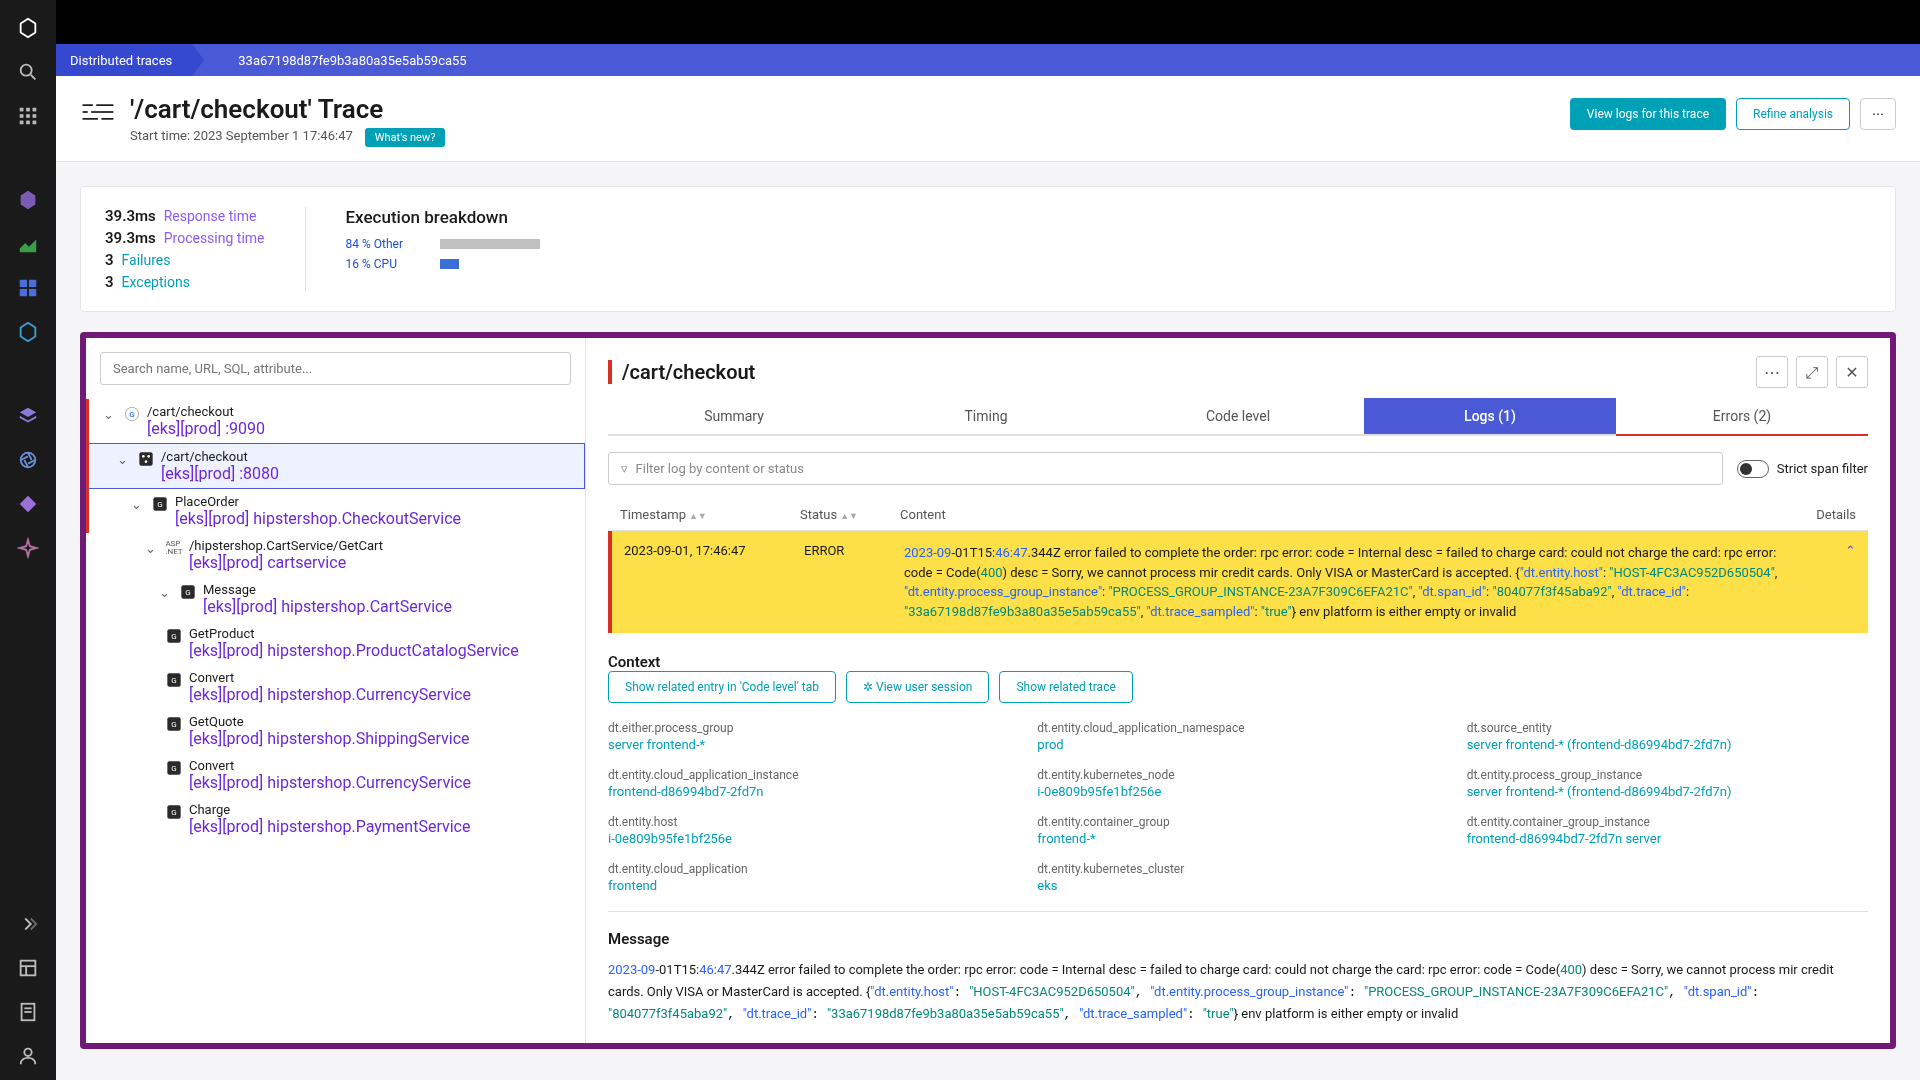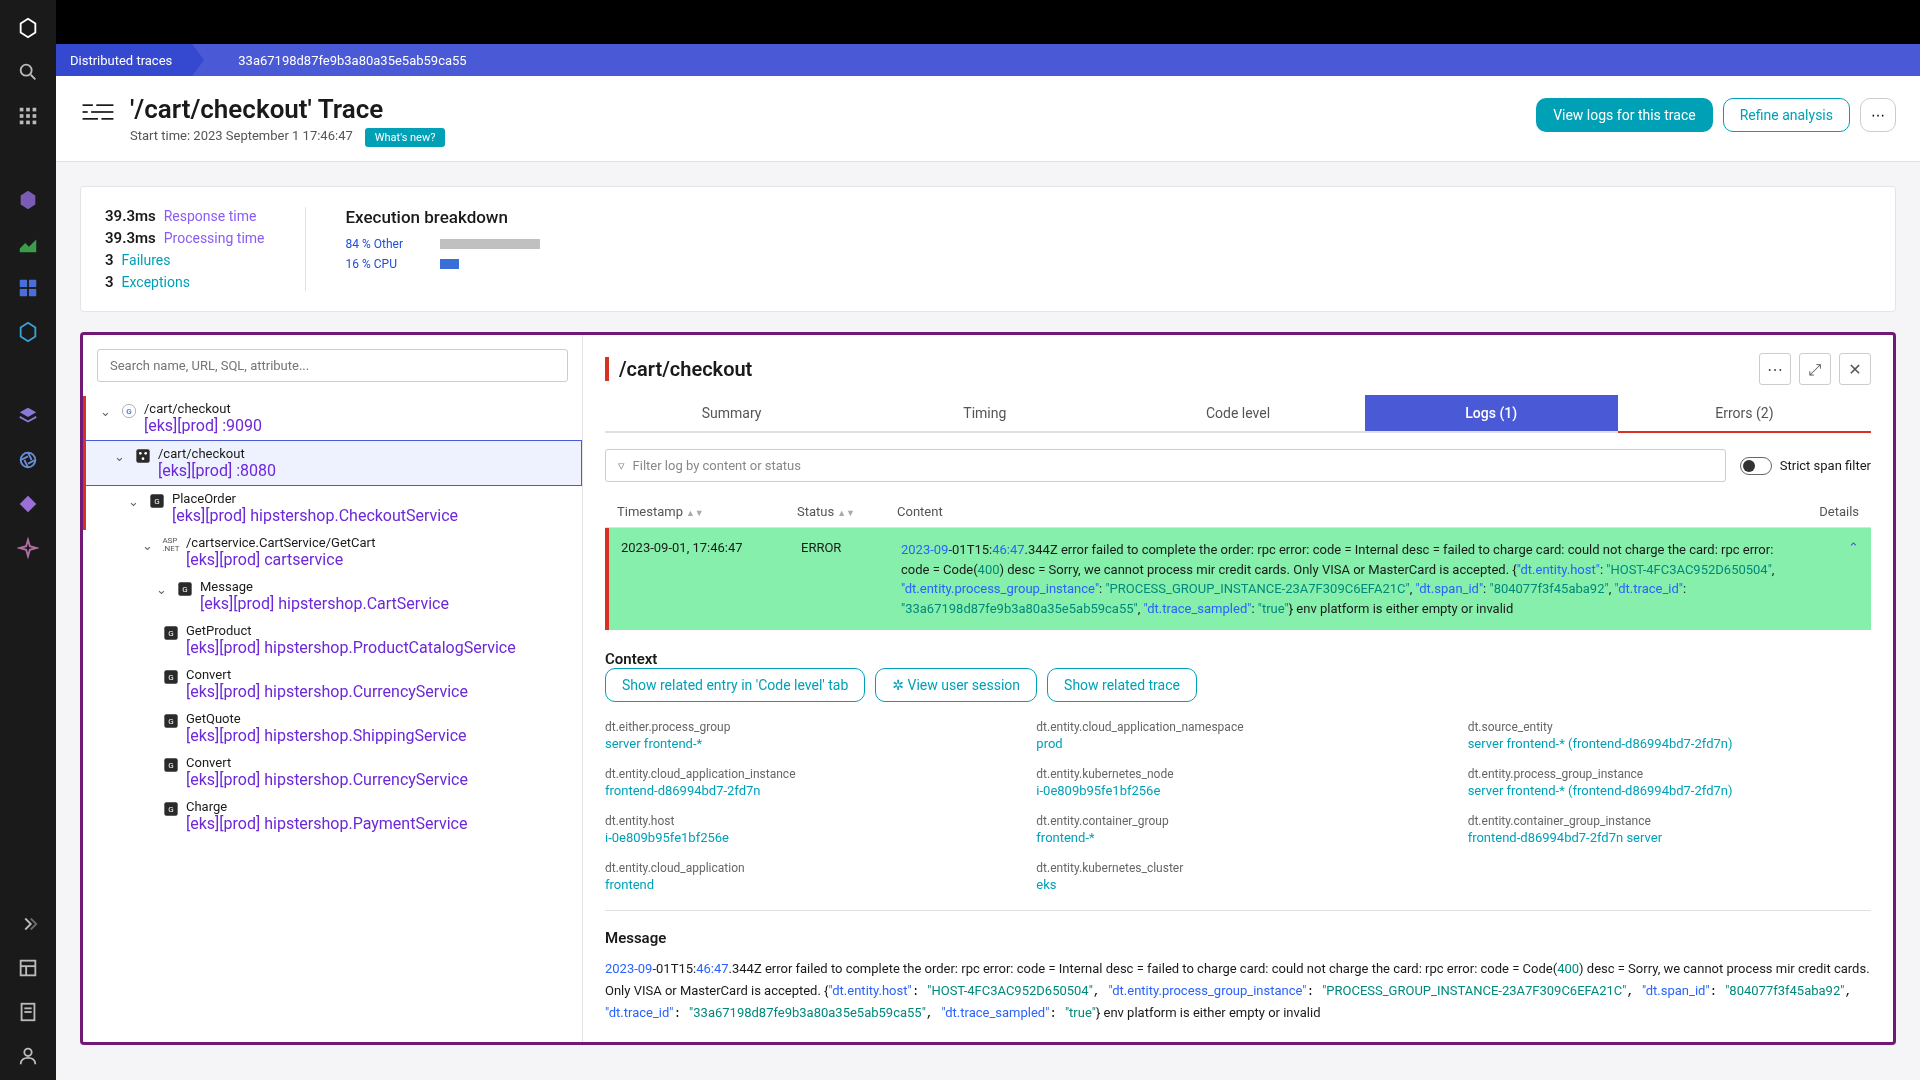--- a/index.html
+++ b/index.html
@@ -26,21 +26,21 @@
 
 
 .header { background: #fff; padding: 18px 24px 14px 24px; border-bottom: 1px solid #e0e0e0; display: flex; align-items: flex-start; }
 .header-icon { margin-right: 14px; margin-top: 6px; }
 .header-icon svg { width: 36px; height: 24px; }
 .header-titles { flex: 1; }
 .header-title { font-size: 26px; font-weight: 600; margin-bottom: 4px; }
 .header-sub { font-size: 13px; color: #555; display: flex; gap: 12px; }
 .whats-new { background: #00a1b7; color: #fff; padding: 3px 10px; border-radius: 3px; font-size: 11px; cursor: pointer; }
 .header-actions { display: flex; gap: 10px; align-items: center; margin-top: 4px; }
-.btn { padding: 8px 16px; border-radius: 10px; font-size: 14px; cursor: pointer; border: 1px solid transparent; background: #fff; }
+.btn { padding: 8px 16px; border-radius: 4px; font-size: 12px; cursor: pointer; border: 1px solid transparent; background: #fff; }
 .btn-primary { background: #00a1b7; color: #fff; }
 .btn-outline { border-color: #00a1b7; color: #00a1b7; background: #fff; }
 .btn-icon-only { width: 36px; padding: 8px 0; text-align: center; border: 1px solid #ccc; }
 
 
 .content-area { padding: 24px; overflow: auto; flex: 1; }
 .summary-card { background: #fff; border: 1px solid #e4e4e4; border-radius: 4px; padding: 20px 24px; display: flex; gap: 40px; margin-bottom: 20px; }
 .metrics { display: flex; flex-direction: column; gap: 4px; font-size: 14px; border-right: 1px solid #e0e0e0; padding-right: 40px; }
 .metric-row { display: flex; gap: 8px; align-items: baseline; }
 .metric-val { font-weight: 600; font-size: 15px; }
@@ -48,21 +48,21 @@
 .metric-link { color: #00a1b7; cursor: pointer; }
 .breakdown { flex: 1; }
 .breakdown h3 { font-size: 17px; font-weight: 500; margin-bottom: 10px; }
 .breakdown-row { display: flex; align-items: center; gap: 14px; margin-bottom: 6px; font-size: 12px; }
 .breakdown-label { width: 80px; color: #1d4ed8; }
 .breakdown-bar { height: 10px; }
 .bar-other { background: #c0c0c0; width: 100px; }
 .bar-cpu { background: #3a6fd8; width: 19px; }
 
 
-.two-pane { background: #fff; border: 3px solid #701a75; border-radius: 4px; display: flex; min-height: 700px; }
+.two-pane { background: #fff; border: 6px solid #701a75; border-radius: 4px; display: flex; min-height: 700px; }
 .tree-pane { width: 500px; border-right: 1px solid #e4e4e4; padding: 14px 0; }
 .search-box { margin: 0 14px 14px 14px; }
 .search-input { width: 100%; padding: 8px 12px; border: 1px solid #ccc; border-radius: 3px; font-size: 13px; }
 .tree { font-size: 13px; }
 .tree-node { display: flex; align-items: flex-start; padding: 5px 10px; cursor: pointer; border-left: 3px solid transparent; gap: 6px; }
 .tree-node.error { border-left-color: #d93025; }
 .tree-node.selected { background: #eef2ff; border: 1px solid #4a59d6; border-left: 3px solid #d93025; }
 .tree-chevron { width: 14px; color: #666; margin-top: 3px; flex-shrink: 0; }
 .tree-type-icon { width: 18px; height: 18px; display: flex; align-items: center; justify-content: center; flex-shrink: 0; margin-top: 1px; }
 .tree-labels { display: flex; flex-direction: column; }
@@ -85,21 +85,21 @@
 .filter-row { display: flex; align-items: center; gap: 14px; margin-bottom: 14px; }
 .filter-input-wrap { flex: 1; border: 1px solid #ccc; border-radius: 3px; padding: 8px 12px; display: flex; align-items: center; gap: 8px; color: #888; }
 .toggle-wrap { display: flex; align-items: center; gap: 8px; font-size: 13px; }
 .toggle { width: 32px; height: 18px; border: 1px solid #666; border-radius: 9px; position: relative; cursor: pointer; }
 .toggle::after { content: ''; width: 12px; height: 12px; background: #333; border-radius: 50%; position: absolute; top: 2px; left: 2px; }
 
 .log-table { width: 100%; }
 .log-table-head { display: flex; padding: 8px 12px; font-size: 13px; color: #555; border-bottom: 1px solid #e0e0e0; gap: 20px; }
 .col-ts { width: 160px; } .col-status { width: 80px; } .col-content { flex: 1; } .col-details { width: 60px; text-align: right; }
 .sort-icon { font-size: 9px; color: #aaa; margin-left: 3px; }
-.log-row { display: flex; padding: 12px; gap: 20px; border-left: 4px solid #d93025; background: #86efac; font-size: 13px; align-items: flex-start; }
+.log-row { display: flex; padding: 12px; gap: 20px; border-left: 4px solid #d93025; background: #fde047; font-size: 13px; align-items: flex-start; }
 .log-content { flex: 1; line-height: 1.5; word-break: break-word; }
 .t-date { color: #2962ff; } .t-time { color: #2962ff; } .t-num { color: #00897b; } .t-key { color: #2962ff; } .t-str { color: #00897b; }
 .expand-arrow { color: #4a59d6; cursor: pointer; width: 40px; text-align: right; }
 
 .context-section { margin-top: 20px; }
 .context-title { font-size: 15px; font-weight: 600; }
 .context-buttons { display: flex; gap: 10px; margin-bottom: 18px; }
 .context-grid { display: grid; grid-template-columns: repeat(3, 1fr); gap: 16px 28px; font-size: 13px; }
 .context-item-label { color: #666; font-size: 12px; margin-bottom: 2px; }
 .context-item-value { color: #00a1b7; cursor: pointer; }
@@ -325,21 +325,21 @@
                   <span class="tree-title">PlaceOrder</span>
                   <span class="tree-sub">[eks][prod] hipstershop.CheckoutService</span>
                 </span>
               </div>
               <div class="tree-node indent-3">
                 <span class="tree-chevron">⌄</span>
                 <span class="tree-type-icon">
                   <span style="font-size:8px;line-height:8px;color:#555;">ASP<br>.NET</span>
                 </span>
                 <span class="tree-labels">
-                  <span class="tree-title">/cartservice.CartService/GetCart</span>
+                  <span class="tree-title">/hipstershop.CartService/GetCart</span>
                   <span class="tree-sub">[eks][prod] cartservice</span>
                 </span>
               </div>
               <div class="tree-node indent-4">
                 <span class="tree-chevron">⌄</span>
                 <span class="tree-type-icon">
                   <svg width="16" height="16" viewBox="0 0 24 24">
                     <rect x="2" y="2" width="20" height="20" rx="3" fill="#2a2a2a"></rect>
                     <text x="12" y="17" text-anchor="middle" font-size="12" fill="#fff">G</text>
                   </svg>

